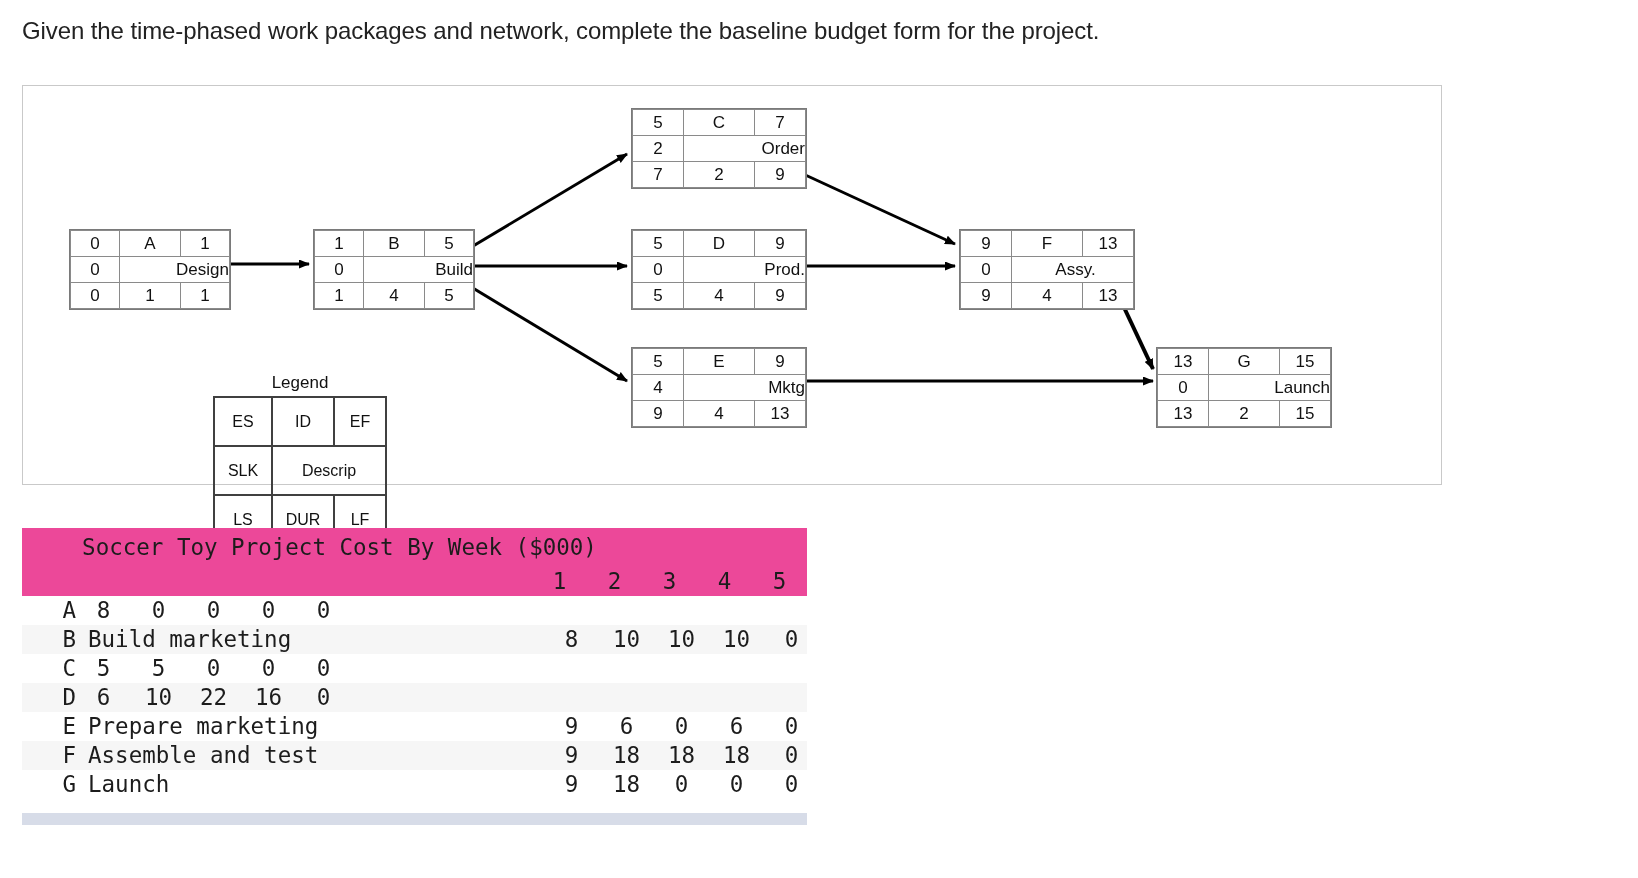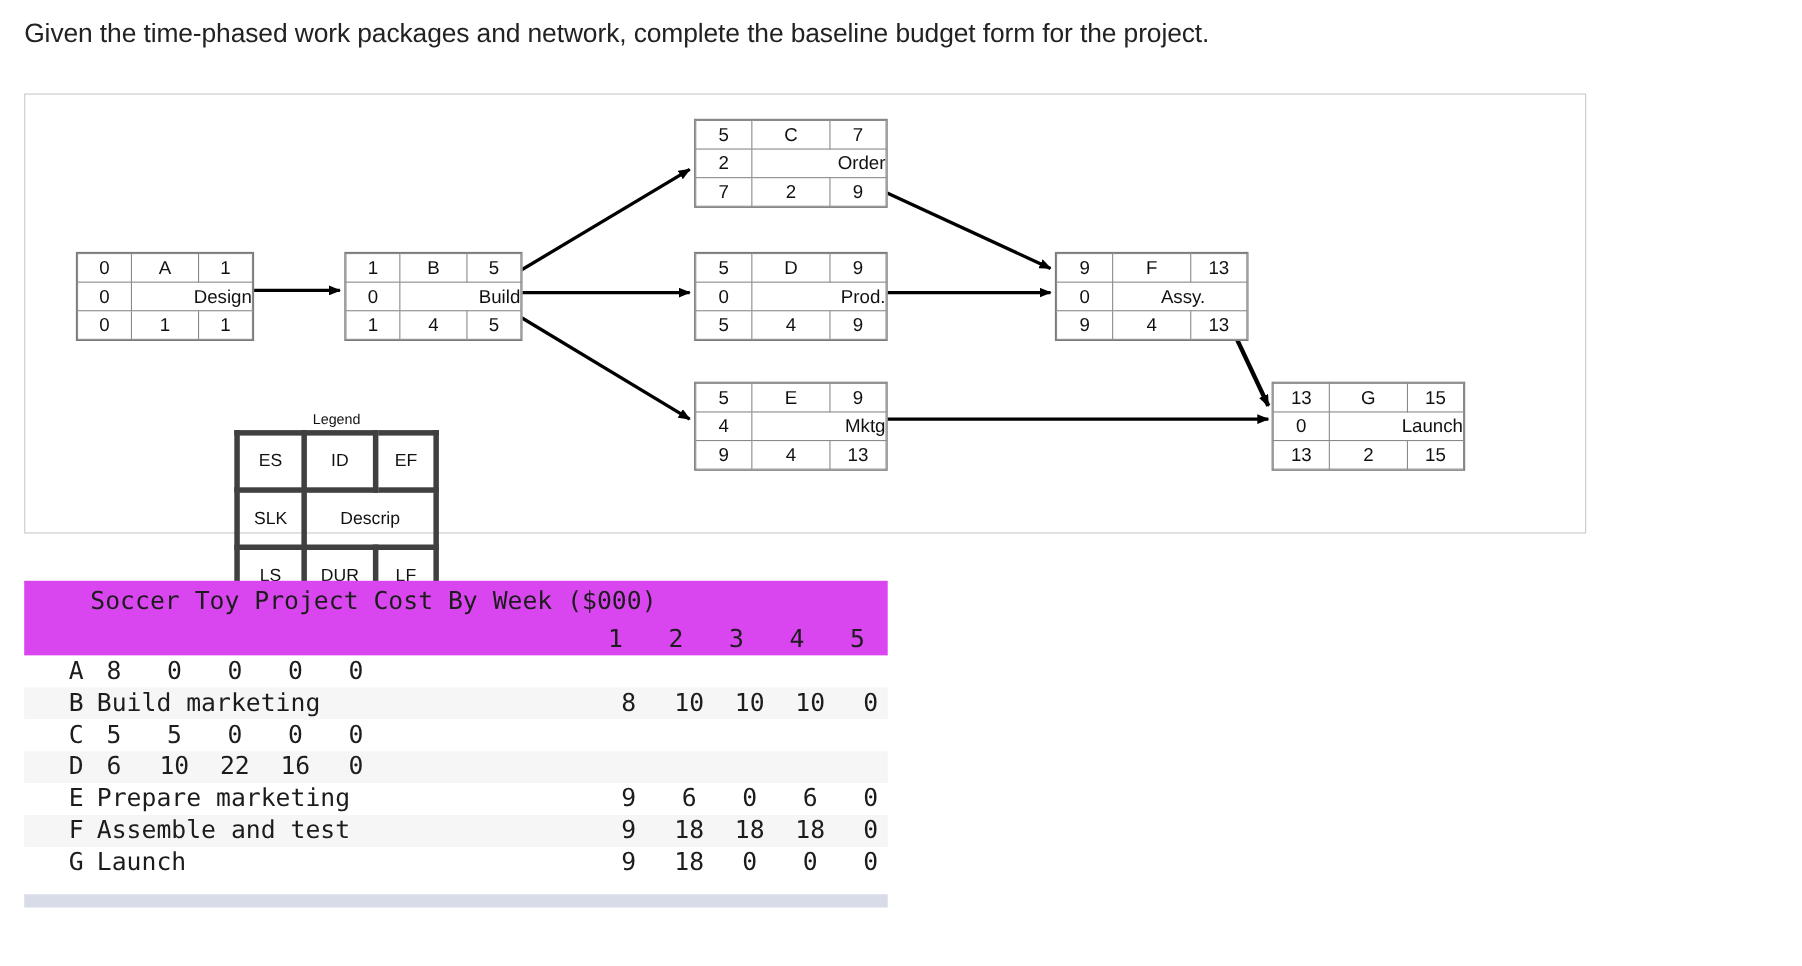--- a/index.html
+++ b/index.html
@@ -87,30 +87,30 @@
   .node-wide .node-left  { width: 50px; }
   .node-wide .node-mid   { width: 70px; }
   .node-wide .node-right { width: 50px; }
 
   
   .legend {
     position: absolute;
   }
   .legend-title {
     text-align: center;
-    font-size: 13px;
+    font-size: 17px;
     color: #111111;
     margin-bottom: 3px;
   }
   .legend table {
     border-collapse: collapse;
     table-layout: fixed;
   }
   .legend td {
-    border: 5px solid #404040;
+    border: 2px solid #404040;
     height: 23px;
     line-height: 23px;
     text-align: center;
     font-size: 16px;
     padding: 12px 4px;
     white-space: nowrap;
     color: #111111;
   }
   .legend .lg-left  { width: 48px; }
   .legend .lg-mid   { width: 52px; }
@@ -120,21 +120,21 @@
   .cost-table {
     position: absolute;
     left: 22px;
     top: 528px;
     width: 785px;
     font-family: "DejaVu Sans Mono", "Liberation Mono", monospace;
     font-size: 22.5px;
     color: #1c1c1c;
   }
   .cost-table .ct-header {
-    background: #d946ef;
+    background: #ec4899;
   }
   .ct-title-row {
     height: 38px;
     line-height: 38px;
     text-align: center;
     padding-right: 150px;
     white-space: nowrap;
     letter-spacing: 0px;
   }
   .ct-weeks-row {

